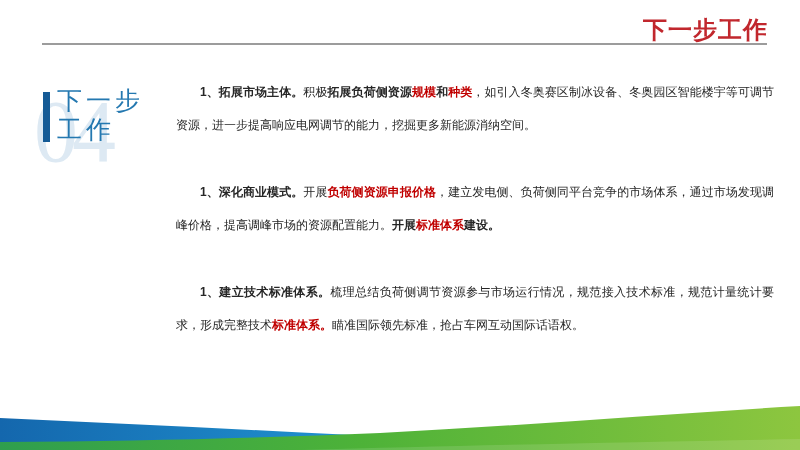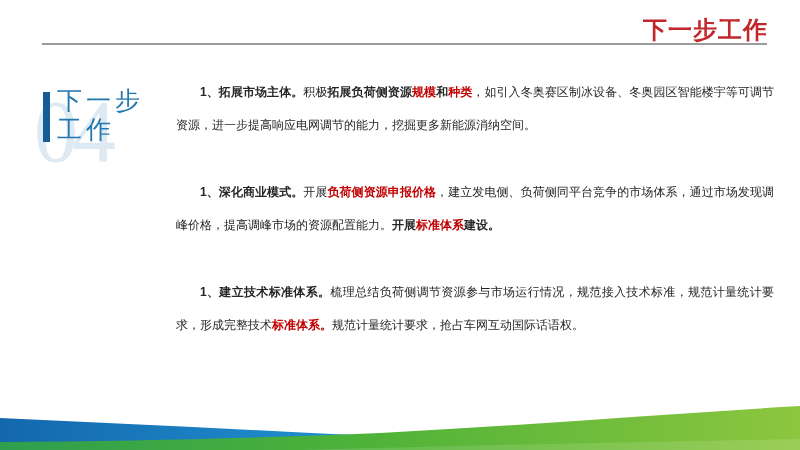--- a/index.html
+++ b/index.html
@@ -69,21 +69,21 @@
     <div class="side-bar"></div>
     <div class="side-title">
       <div>下一步</div>
       <div>工作</div>
     </div>
   </div>
 
   <div class="content">
       <p class="para"><span class="seg-bold">1、拓展市场主体。</span><span class="seg-normal">积极</span><span class="seg-bold">拓展负荷侧资源</span><span class="seg-red">规模</span><span class="seg-bold">和</span><span class="seg-red">种类</span><span class="seg-normal">，如引入冬奥赛区制冰设备、冬奥园区智能楼宇等可调节资源，进一步提高响应电网调节的能力，挖掘更多新能源消纳空间。</span></p>
       <p class="para"><span class="seg-bold">1、深化商业模式。</span><span class="seg-normal">开展</span><span class="seg-red">负荷侧资源申报价格</span><span class="seg-normal">，建立发电侧、负荷侧同平台竞争的市场体系，通过市场发现调峰价格，提高调峰市场的资源配置能力。</span><span class="seg-bold">开展</span><span class="seg-red">标准体系</span><span class="seg-bold">建设。</span></p>
-      <p class="para"><span class="seg-bold">1、建立技术标准体系。</span><span class="seg-normal">梳理总结负荷侧调节资源参与市场运行情况，规范接入技术标准，规范计量统计要求，形成完整技术</span><span class="seg-red">标准体系。</span><span class="seg-normal">规范计量统计要求，抢占车网互动国际话语权。</span></p>
+      <p class="para"><span class="seg-bold">1、建立技术标准体系。</span><span class="seg-normal">梳理总结负荷侧调节资源参与市场运行情况，规范接入技术标准，规范计量统计要求，形成完整技术</span><span class="seg-red">标准体系。</span><span class="seg-normal">瞄准国际领先标准，抢占车网互动国际话语权。</span></p>
     </div>
 
   <svg class="bottom-waves" viewBox="0 0 800 52" preserveAspectRatio="none" aria-hidden="true">
     <defs>
       <linearGradient id="blueGrad" x1="0" y1="0" x2="1" y2="0">
         <stop offset="0" style="stop-color:var(--wave-blue-start)"></stop>
         <stop offset="0.7" style="stop-color:#2196d3"></stop>
         <stop offset="1" style="stop-color:var(--wave-blue-end)"></stop>
       </linearGradient>
       <linearGradient id="greenGrad" x1="0" y1="0" x2="1" y2="0">

